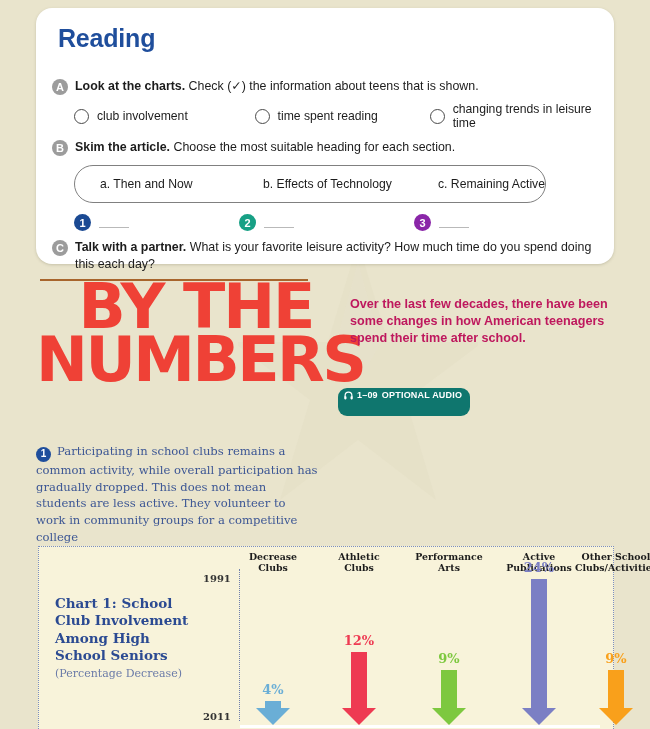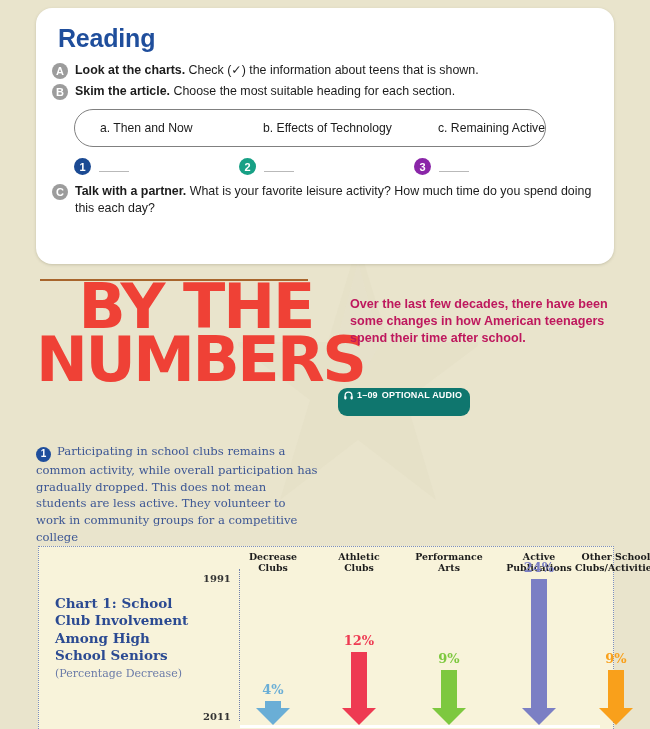--- a/index.html
+++ b/index.html
@@ -30,21 +30,21 @@
     border-radius: 16px;
     box-shadow: 0 1px 3px rgba(120,115,90,.30);
     z-index: 3;
   }
   .card-inner { padding: 14px 16px 0 16px; position: relative; height: 100%; box-sizing: border-box;}
   .reading-title {
     color: #1f4e9c;
     font-size: 25px;
     font-weight: bold;
     letter-spacing: -.2px;
-    margin: 2px 0 9px 6px;
+    margin: 2px 0 25px 6px;
   }
   .ex-row { display: flex; align-items: flex-start; margin-bottom: 4px; }
   .bullet {
     flex: 0 0 auto;
     width: 16px; height: 16px; border-radius: 50%;
     background: #9c9c9c; color: #fff;
     font-size: 11px; font-weight: bold;
     display: flex; align-items: center; justify-content: center;
     margin-right: 7px; margin-top: 1px;
   }
@@ -225,20 +225,34 @@
 
 <div class="card">
   <div class="card-inner">
     <div class="reading-title">Reading</div>
 
     <div class="ex-row">
       <div class="bullet">A</div>
       <div class="ex-text"><b>Look at the charts.</b><span> Check (✓) the information about teens that is shown.</span></div>
     </div>
 
+    <div class="checks">
+      <div class="check-item">
+        <span class="circle-empty"></span>
+        <span>club involvement</span>
+      </div>
+      <div class="check-item">
+        <span class="circle-empty"></span>
+        <span>time spent reading</span>
+      </div>
+      <div class="check-item">
+        <span class="circle-empty"></span>
+        <span>changing trends in leisure time</span>
+      </div>
+    </div>
 
     <div class="ex-row">
       <div class="bullet">B</div>
       <div class="ex-text"><b>Skim the article.</b><span> Choose the most suitable heading for each section.</span></div>
     </div>
 
     <div class="headings-box">
       <div class="heading-opt">a.  Then and Now</div>
       <div class="heading-opt">b.  Effects of Technology</div>
       <div class="heading-opt">c.  Remaining Active</div>

